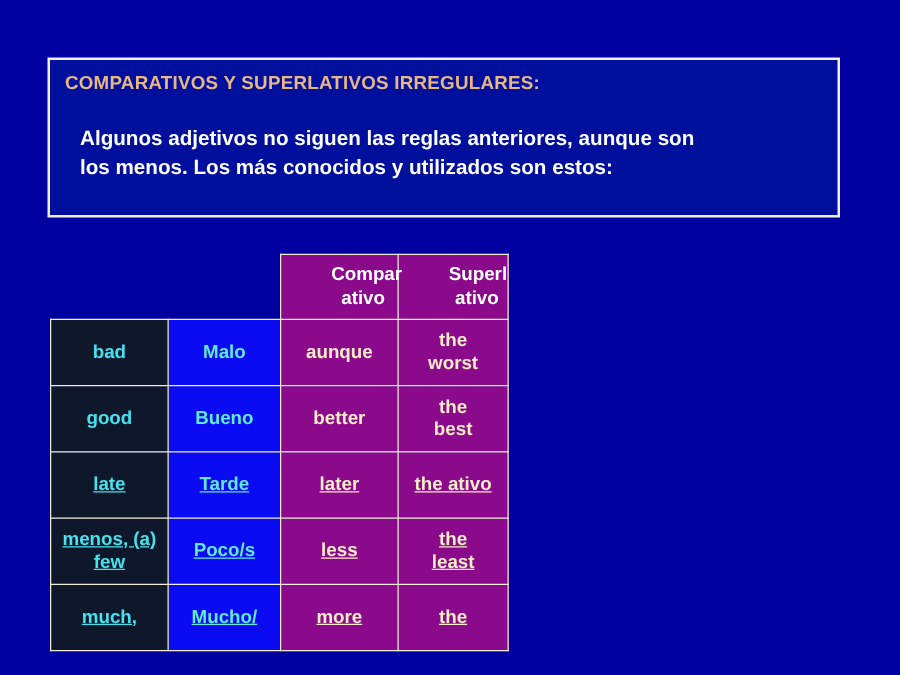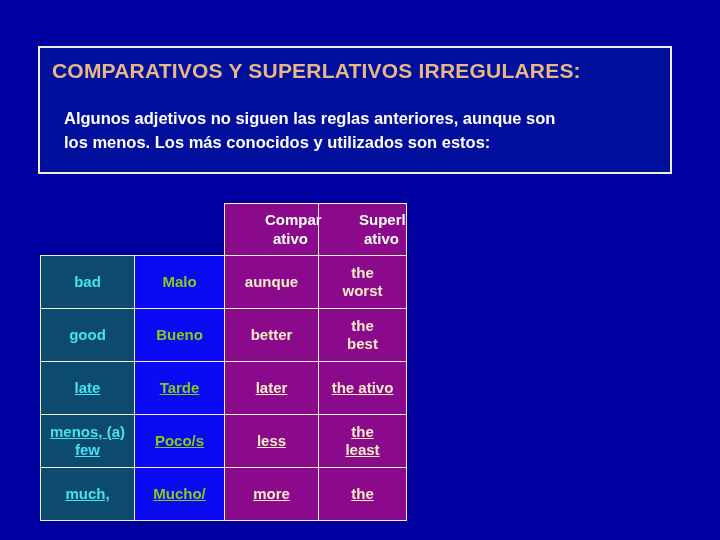--- a/index.html
+++ b/index.html
@@ -30,21 +30,21 @@
     width: 634px;
     height: 128px;
     border: 2px solid #f2efd8;
     box-sizing: border-box;
     background: #000f9c;
     padding: 10px 12px 0 12px;
   }
 
   #panel-title {
     color: #e9b785;
-    font-size: 21px;
+    font-size: 15px;
     font-weight: bold;
     letter-spacing: 0.2px;
     line-height: 1.2;
     white-space: nowrap;
   }
 
   #panel-body {
     margin-top: 24px;
     color: #ffffff;
     font-size: 16.5px;
@@ -89,27 +89,27 @@
     padding: 0;
   }
   #vocab-table tr.header-row td.head {
     background: #8b0a8b;
     color: #ffffff;
     height: 52px;
     padding-left: 40px;
   }
 
   #vocab-table tr.data-row td.eng {
-    background: #0c4a6e;
+    background: #0f172a;
     color: #45e3f0;
     height: 53px;
   }
   #vocab-table tr.data-row td.esp {
     background: #0b0bf3;
-    color: #84cc16;
+    color: #5eead4;
     margin-left: 40px;
   }
   #vocab-table tr.data-row td.comp,
   #vocab-table tr.data-row td.sup {
     background: #8b0a8b;
     color: #fbedc6;
   }
 
   
   #vocab-table tr.short td { height: 43px; text-decoration: underline; }

